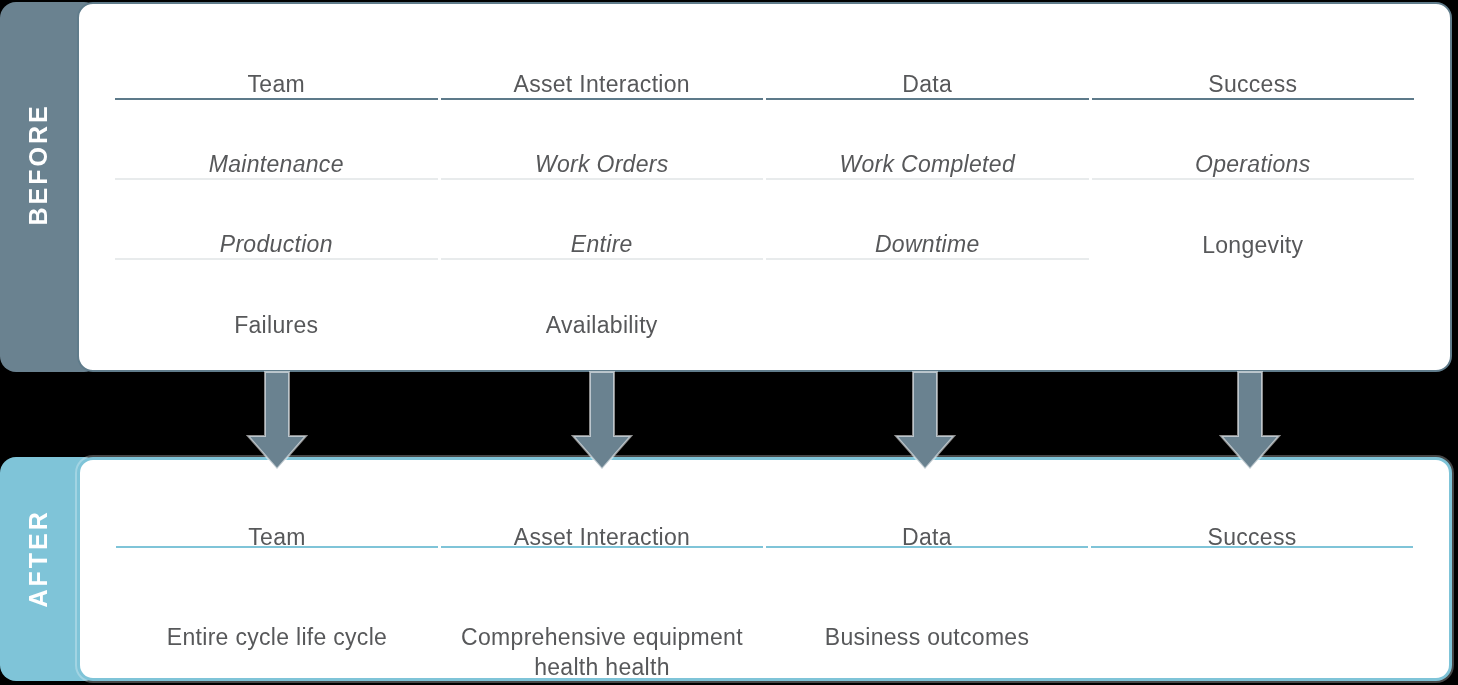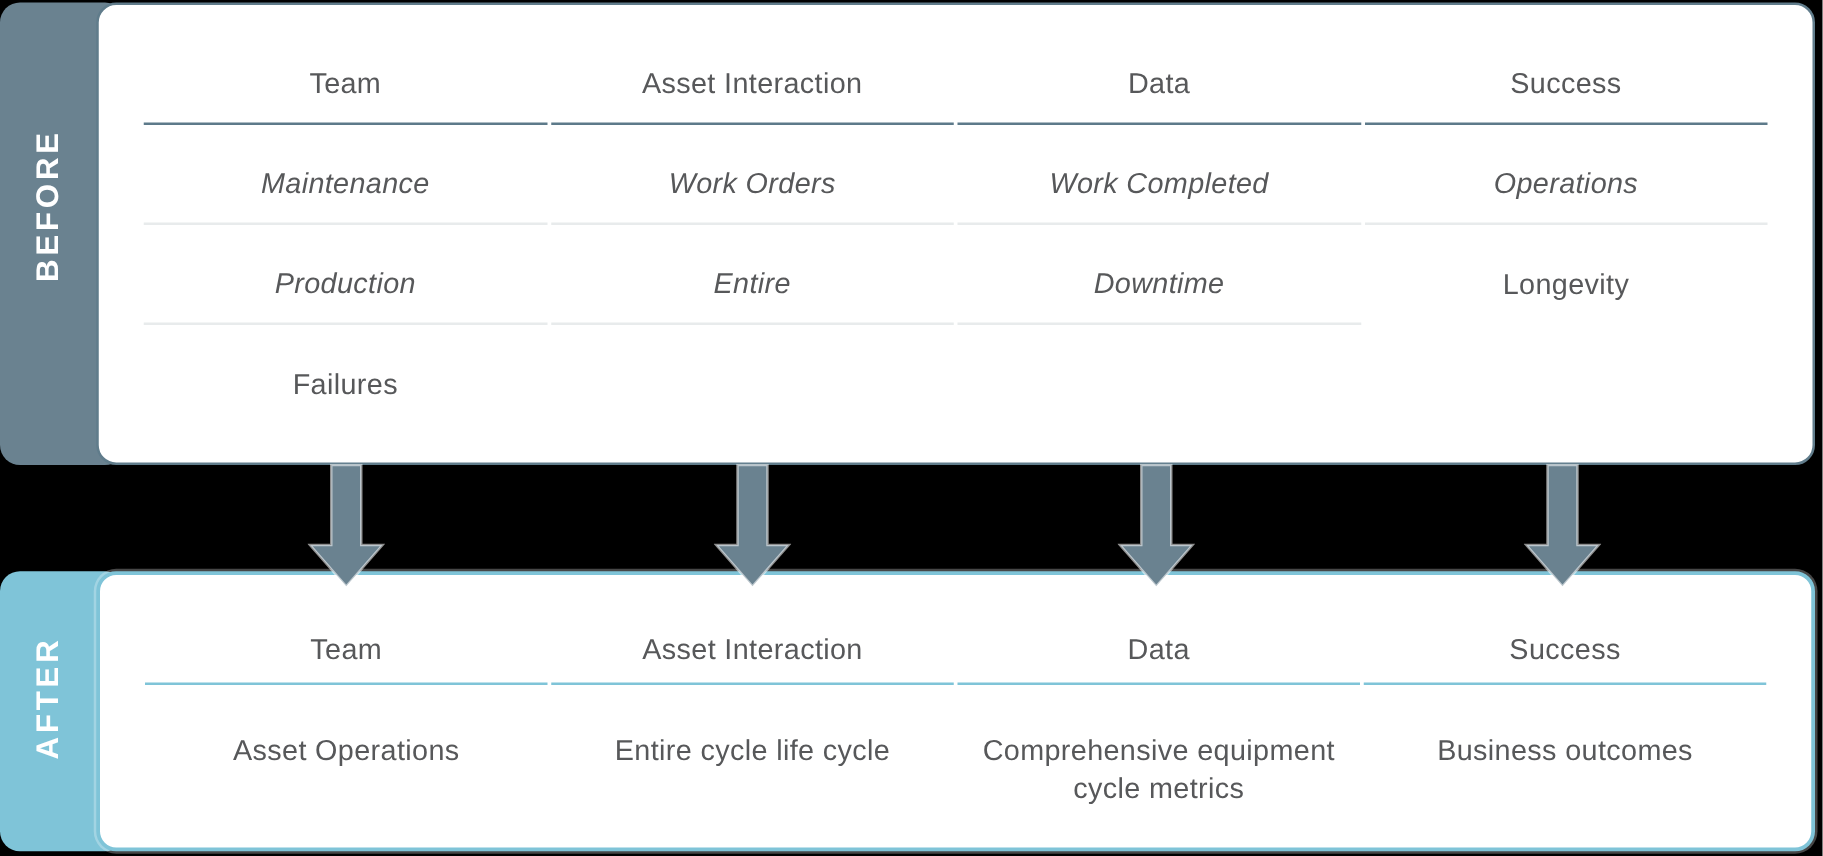--- a/index.html
+++ b/index.html
@@ -48,21 +48,21 @@
 
   .grid{
     display:grid;grid-template-columns:repeat(4,1fr);column-gap:3px;
     padding:0 36px;height:100%;box-sizing:border-box;
   }
   .grid-before{grid-template-rows:96px 80px 80px 80px;}
   .grid-after{grid-template-rows:88px 1fr;}
 
   .cell{
     display:flex;align-items:center;justify-content:center;
-    color:var(--text);font-size:23px;letter-spacing:0.3px;text-align:center;
+    color:var(--text);font-size:23px;letter-spacing:0.3px;text-align:center;margin-top:37px;
   }
   .grid-before .head{padding-top:30px;border-bottom:2px solid var(--before-line);}
   .grid-before .row{padding-top:14px;}
   .grid-before .row.sep{border-bottom:2px solid var(--divider);font-style:italic;}
   .grid-after .head{padding-top:32px;border-bottom:2px solid var(--after-accent);}
   .grid-after .val{align-items:flex-start;padding-top:37px;line-height:30px;}
 
   .arrows{position:absolute;left:0;top:0;width:1458px;height:685px;pointer-events:none;z-index:5;}
   .arrow{position:absolute;top:371px;width:62px;height:100px;}
   .arrow:nth-child(1){left:246px;}
@@ -90,20 +90,21 @@
         <div class="cell row sep">Work Orders</div>
         <div class="cell row sep">Work Completed</div>
 
         <div class="cell row sep">Operations</div>
         <div class="cell row sep">Production</div>
         <div class="cell row sep">Entire</div>
         <div class="cell row sep">Downtime</div>
 
         <div class="cell row">Longevity</div>
         <div class="cell row">Failures</div>
+        <div class="cell row">Availability</div>
       </div>
     </div>
   </section>
 
   <div class="arrows">
     <svg class="arrow" viewBox="0 0 62 100" xmlns="http://www.w3.org/2000/svg">
       <polygon points="19,1 43,1 43,65 60,65 31,98 2,65 19,65" fill="#6A8290" stroke="rgba(255,255,255,0.55)" stroke-width="2"></polygon>
     </svg>
     <svg class="arrow" viewBox="0 0 62 100" xmlns="http://www.w3.org/2000/svg">
       <polygon points="19,1 43,1 43,65 60,65 31,98 2,65 19,65" fill="#6A8290" stroke="rgba(255,255,255,0.55)" stroke-width="2"></polygon>
@@ -120,21 +121,20 @@
     <div class="sidebar">
       <span class="sidebar-label">AFTER</span>
     </div>
     <div class="card">
       <div class="grid grid-after">
         <div class="cell head">Team</div>
         <div class="cell head">Asset Interaction</div>
         <div class="cell head">Data</div>
         <div class="cell head">Success</div>
 
-        <div class="cell val">Asset Operations</div>
         <div class="cell val">Entire cycle life cycle</div>
-        <div class="cell val">Comprehensive equipment cycle metrics</div>
+        <div class="cell val">Comprehensive equipment health health</div>
         <div class="cell val">Business outcomes</div>
       </div>
     </div>
   </section>
 
 </div>
 
 </body></html>

